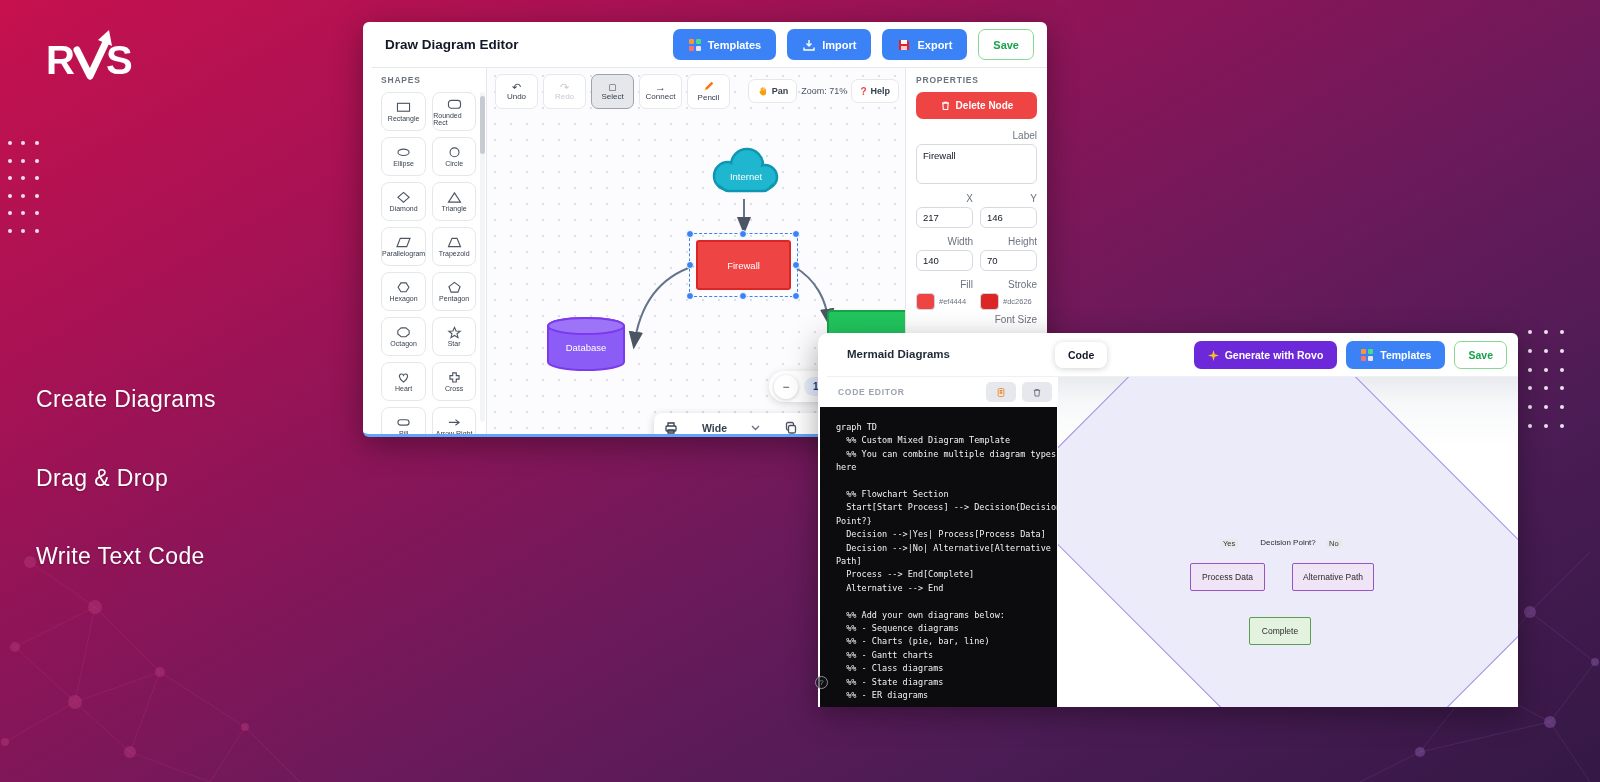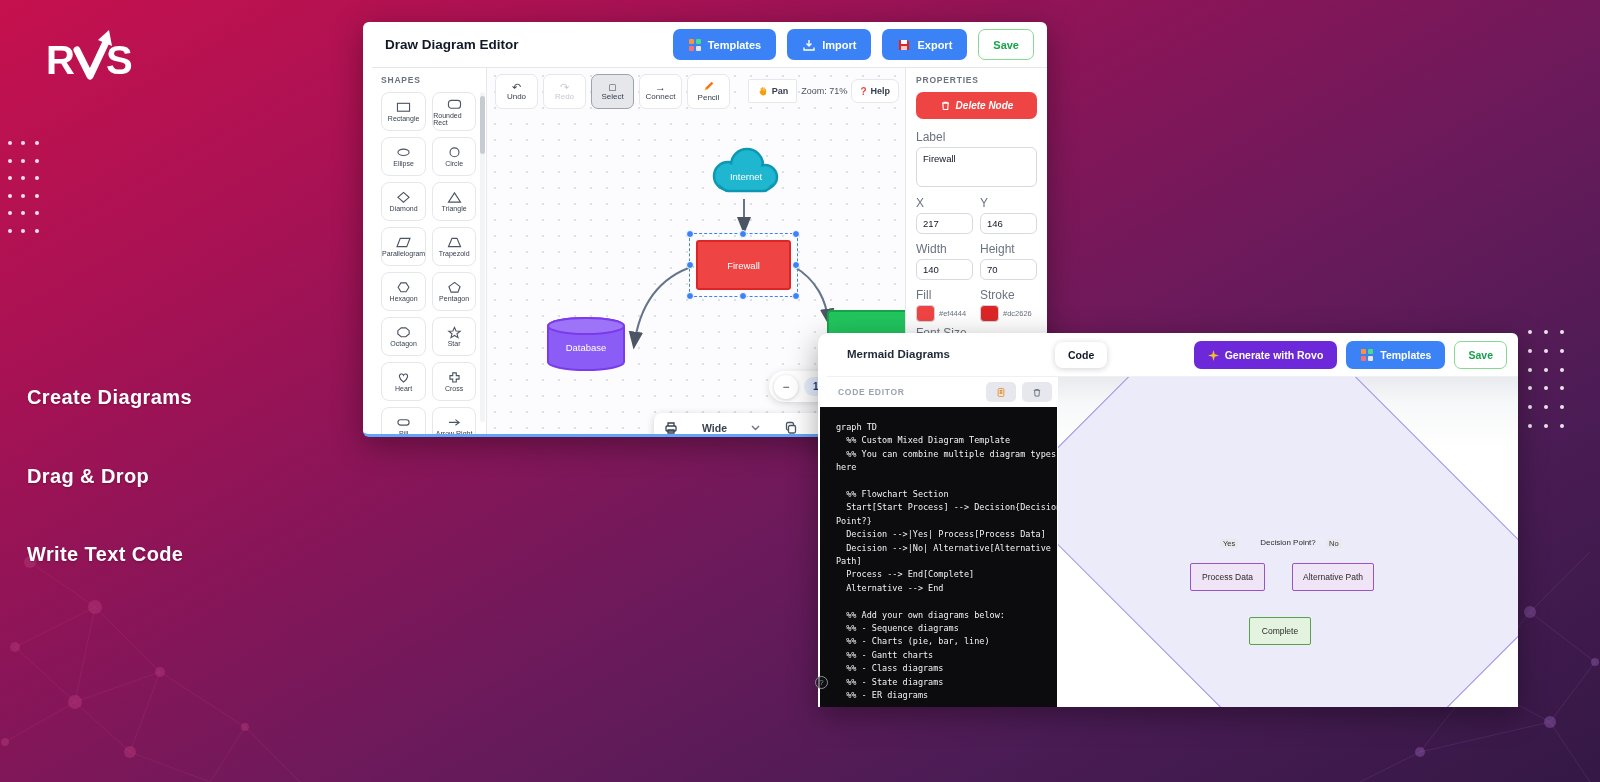--- a/index.html
+++ b/index.html
@@ -11,21 +11,21 @@
   }
   .abs { position:absolute; }
 
   
   .dot-grid { position:absolute; display:grid; grid-template-columns:repeat(3,1fr); }
   .dot-grid i { width:4px; height:4px; border-radius:50%; background:rgba(255,255,255,.88); }
   svg.net { position:absolute; pointer-events:none; }
 
   
   .logo { left:46px; top:24px; width:100px; height:66px; }
-  .hero-line { left:27px; color:#fff; font-size:20px; font-weight:700; letter-spacing:.4px;
+  .hero-line { left:36px; color:#fff; font-size:23px; font-weight:400; letter-spacing:.4px;
     text-shadow:0 1px 2px rgba(0,0,0,.25); }
 
   
   .window { background:#fff; box-shadow:0 8px 30px rgba(0,0,0,.35); position:absolute;padding-left:9px; }
   .btn { display:inline-flex; align-items:center; justify-content:center; gap:6px; border-radius:7px;
     font-weight:700; cursor:pointer; border:1px solid transparent; white-space:nowrap;text-align:right; }
   .btn-blue { background:#3b82f6; color:#fff; }
   .btn-darkblue { background:#6d28d9; color:#fff; }
   .btn-save { background:#fff; color:#16a34a; border:1.5px solid #86d993; }
 
@@ -53,21 +53,21 @@
   
   .canvas { flex:1; position:relative; background:#fcfcfe;
     background-image:radial-gradient(#dcdfe6 1px, transparent 1.2px); background-size:16px 16px; overflow:hidden; }
   .tool-row { position:absolute; left:8px; top:6px; right:6px; display:flex; align-items:flex-start; gap:5px; }
   .tool-btn { width:43px; height:35px; background:#fff; border:1px solid #e5e7eb; border-radius:7px;
     display:flex; flex-direction:column; align-items:center; justify-content:center; font-size:8px;
     color:#374151; cursor:pointer; line-height:1.25; }
   .tool-btn .g { font-size:11px; line-height:10px; }
   .tool-btn.active { background:#e5e7eb; border-color:#9ca3af; }
   .tool-btn.disabled { color:#c6cad2; }
-  .pan-btn { height:24px; margin-top:5px; background:#fff; border:1px solid #e5e7eb; border-radius:2px;
+  .pan-btn { height:24px; margin-top:5px; background:#fff; border:1px solid #e5e7eb; border-radius:7px;
     display:flex; align-items:center; padding:0 8px; gap:4px; font-size:9px; font-weight:700; color:#374151; }
   .zoom-label { font-size:9px; color:#4b5563; margin:12px 4px 0 4px; white-space:nowrap; }
   .help-btn { height:24px; margin-top:5px; background:#fff; border:1px solid #e5e7eb; border-radius:7px;
     display:flex; align-items:center; padding:0 8px; gap:4px; font-size:9px; font-weight:700; color:#374151; }
   .help-q { color:#ef4444; font-weight:800; font-size:10px; }
 
   .node-label { position:absolute; width:100%; text-align:center; color:#fff; font-size:9.5px; }
   #firewall-node { left:209px; top:172px; width:95px; height:50px; background:#ef4444;
     border:2px solid #dc2626; border-radius:3px; display:flex; align-items:center; justify-content:center;
     color:#fff; font-size:9.5px; }
@@ -84,22 +84,22 @@
   .zoom-val { background:#e8f0fe; color:#1e3a8a; font-size:10px; font-weight:700; padding:4px 9px; border-radius:12px; }
 
   .frame-bar { left:167px; top:345px; height:29px; background:#fff; border-radius:8px;
     box-shadow:0 2px 8px rgba(0,0,0,.18); display:flex; align-items:center; padding:0 10px; gap:24px; position:absolute; }
   .frame-bar .txt { font-size:10.5px; color:#374151; font-weight:600; }
   .icon-sm { width:14px; height:14px; display:inline-block; }
 
   
   .props-panel { width:142px; border-left:1px solid #e5e7eb; padding:7px 10px; overflow:hidden; }
   .delete-btn { width:100%; height:27px; background:#ef4444; color:#fff; border-radius:7px; font-size:10px;
-    font-weight:700; display:flex; align-items:center; justify-content:center; gap:5px; margin:6px 0 11px 0; cursor:pointer;font-style:italic; }
-  .p-label { font-size:12px; color:#6b7280; margin-bottom:3px; }
+    font-weight:700; display:flex; align-items:center; justify-content:center; gap:5px; margin:6px 0 11px 0; cursor:pointer; }
+  .p-label { font-size:10px; color:#6b7280; margin-bottom:3px;text-align:right; }
   .p-area { width:100%; height:40px; border:1px solid #d6d9e0; border-radius:6px; font-size:9.5px;
     padding:5px 6px; color:#111827; margin-bottom:9px; background:#fff; }
   .p-grid { display:grid; grid-template-columns:1fr 1fr; column-gap:7px; row-gap:0; margin-bottom:8px; }
   .p-input { width:100%; height:21px; border:1px solid #d6d9e0; border-radius:6px; font-size:9.5px;
     padding:0 6px; color:#111827; font-family:"Liberation Sans",sans-serif; background:#fff; }
   .swatch-row { display:flex; align-items:center; gap:4px; }
   .swatch { width:19px; height:17px; border-radius:4px; border:1px solid #d1d5db; }
   .hex { font-size:7.5px; color:#6b7280; }
 
   

